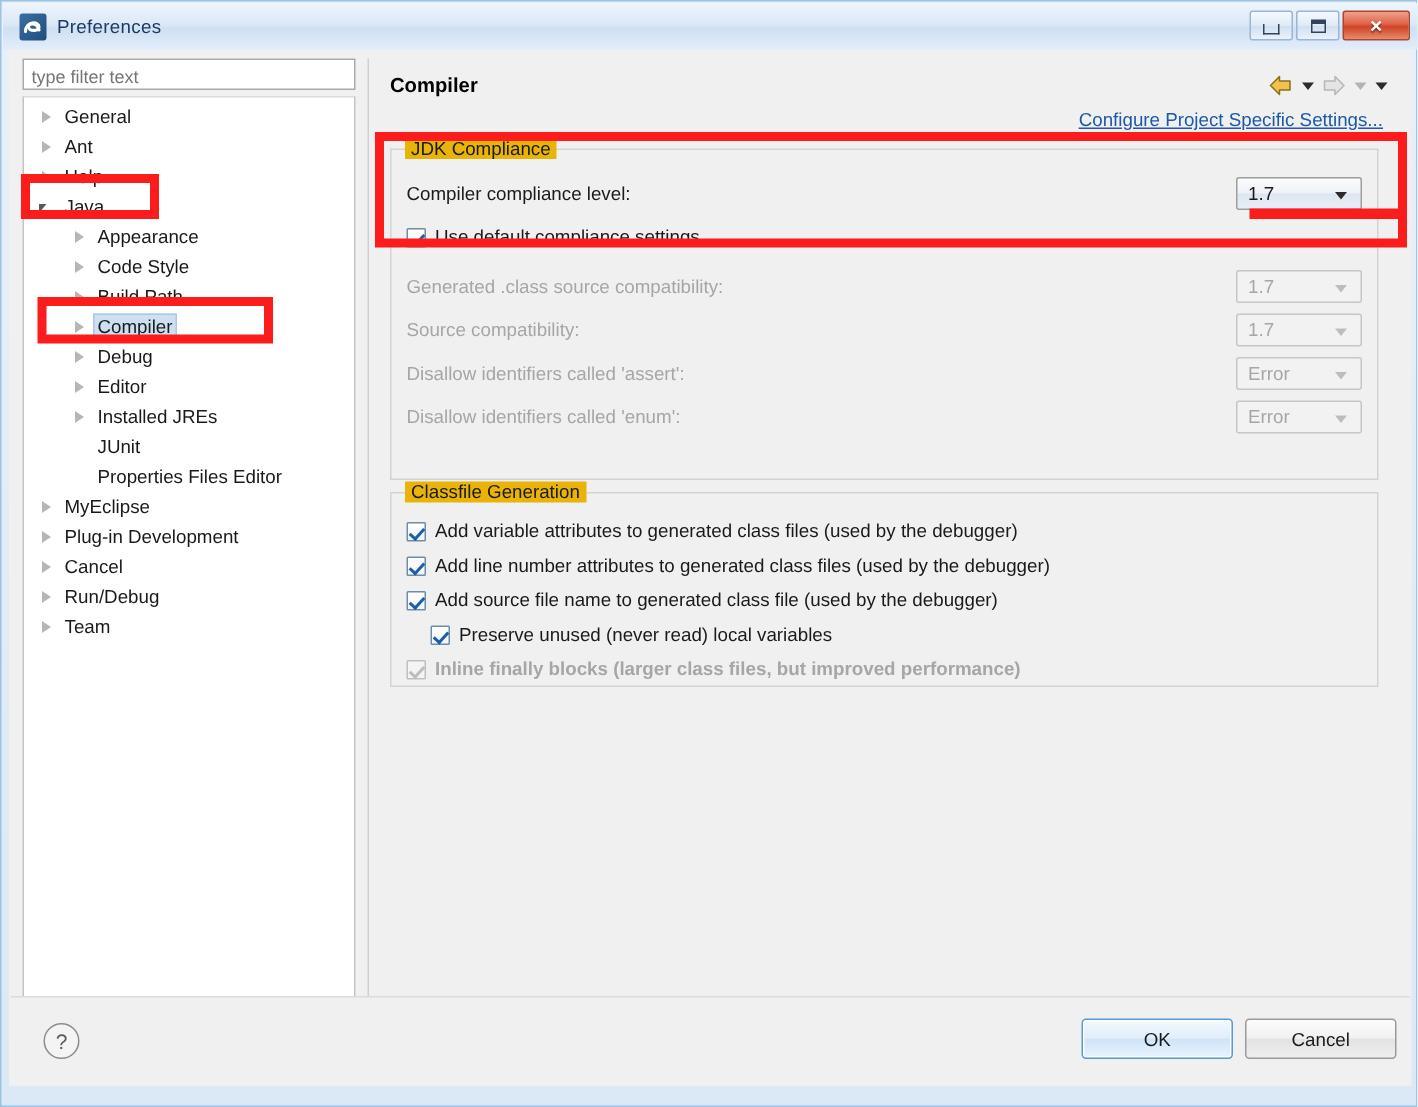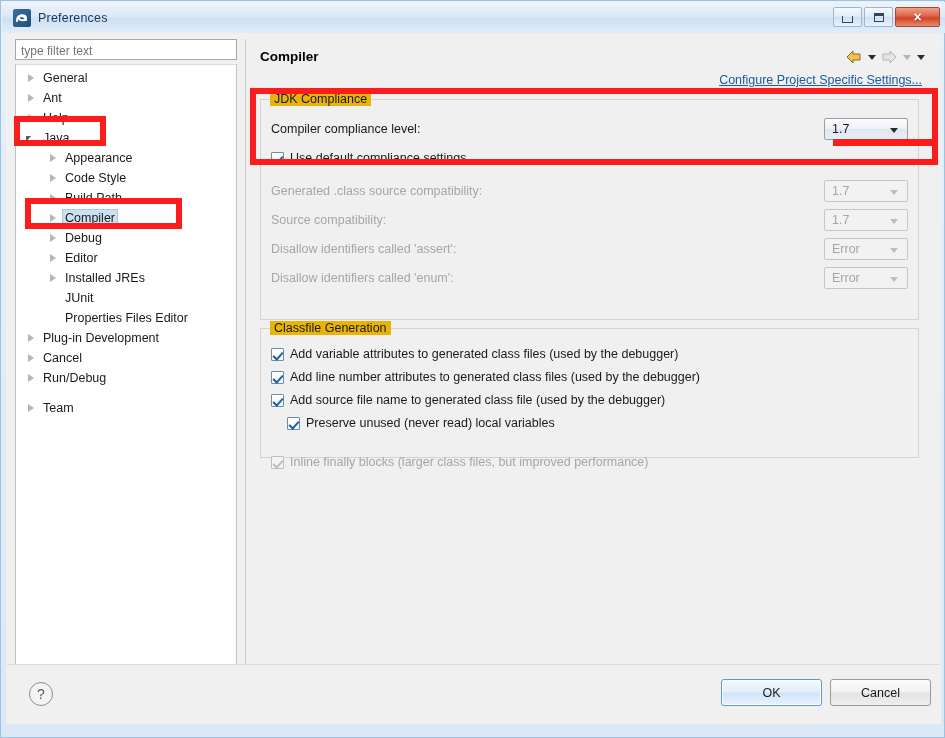--- a/index.html
+++ b/index.html
@@ -437,31 +437,35 @@
             <div class="tree-item" style="padding-left: 32px;">
               <span class="arrow none"></span>
               <span class="tlabel">JUnit</span>
             </div>
             <div class="tree-item" style="padding-left: 32px;">
               <span class="arrow none"></span>
               <span class="tlabel">Properties Files Editor</span>
             </div>
             <div class="tree-item" style="padding-left: 10px;">
               <span class="arrow closed"></span>
+              <span class="tlabel">MyEclipse</span>
+            </div>
+            <div class="tree-item" style="padding-left: 10px;">
+              <span class="arrow closed"></span>
               <span class="tlabel">Plug-in Development</span>
             </div>
             <div class="tree-item" style="padding-left: 10px;">
               <span class="arrow closed"></span>
               <span class="tlabel">Cancel</span>
             </div>
             <div class="tree-item" style="padding-left: 10px;">
               <span class="arrow closed"></span>
               <span class="tlabel">Run/Debug</span>
             </div>
-            <div class="tree-item" style="padding-left: 10px; margin-top: 10px;">
+            <div class="tree-item" style="padding-left: 10px;">
               <span class="arrow closed"></span>
               <span class="tlabel">Team</span>
             </div>
           </div>
       </div>
 
       <div class="content-pane">
 
         <div class="pane-title">Compiler</div>
 
@@ -549,21 +553,21 @@
                 <span>Add line number attributes to generated class files (used by the debugger)</span>
               </div>
               <div class="row" style="top: 60px;">
                 <span class="cbx checked"></span>
                 <span>Add source file name to generated class file (used by the debugger)</span>
               </div>
               <div class="row" style="top: 83px; padding-left: 16px;">
                 <span class="cbx checked"></span>
                 <span>Preserve unused (never read) local variables</span>
               </div>
-              <div class="row dis" style="top: 122px;">
+              <div class="row dis" style="top: 106px; font-weight: bold;">
                 <span class="cbx checked dis"></span>
                 <span>Inline finally blocks (larger class files, but improved performance)</span>
               </div>
             </div>
         </div>
 
         <div class="btn" id="btn-restore">
           <span>Restore Defaults</span>
         </div>
         <div class="btn" id="btn-apply">

